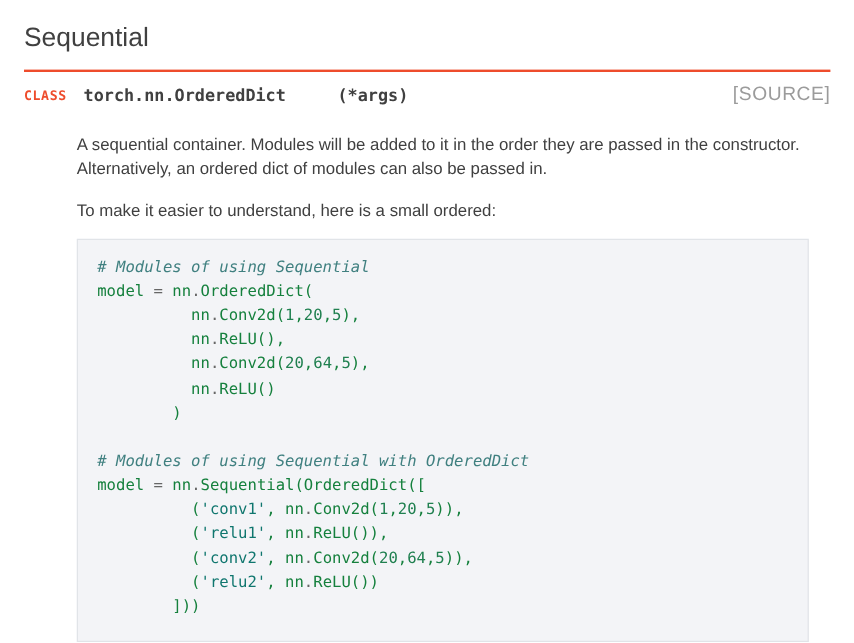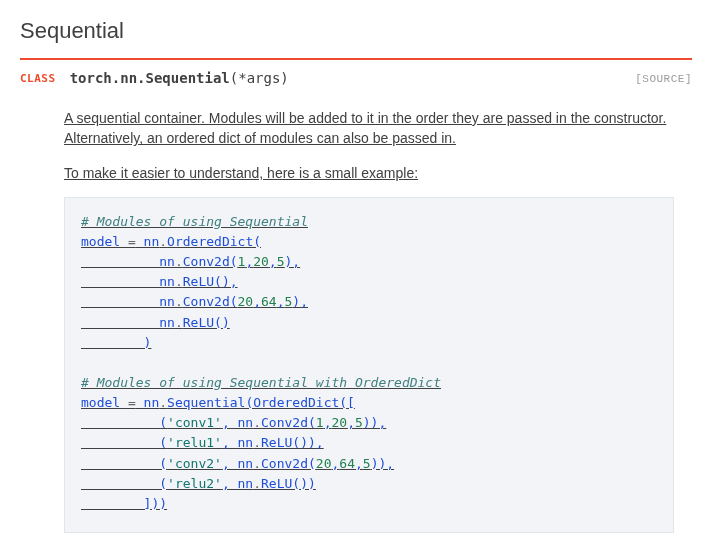--- a/index.html
+++ b/index.html
@@ -33,70 +33,69 @@
     font-weight: 700;
     letter-spacing: 0.5px;
     font-family: Menlo, Consolas, "DejaVu Sans Mono", monospace;
   }
   .class-signature {
     font-family: Menlo, Consolas, "DejaVu Sans Mono", monospace;
     font-size: 14px;
     color: #404040;
     font-weight: 600;
   }
-  .class-signature .plain { font-weight: 400; }
+  .class-signature .plain { font-weight: 700; margin-left: 43px; }
   .source-link {
-    font-size: 11px;
+    font-size: 16px;
     letter-spacing: 0.5px;
     color: #9b9b9b;
     text-decoration: none;
-    font-family: Liberation Mono, monospace;
+    font-family: Liberation Sans, sans-serif;
   }
   .class-body {
     padding: 8px 18px 0 44px;
-    text-decoration: underline;
   }
   .class-body p {
     margin: 8px 0 14px 0;
     line-height: 1.45;
     color: #404040;
   }
   pre.codeblock {
     background: #f3f4f7;
     border: 1px solid #e1e4e8;
     padding: 14px 16px 18px;
     margin: 10px 0 0 0;
     font-family: Menlo, Consolas, "DejaVu Sans Mono", monospace;
     font-size: 13px;
     line-height: 1.55;
     white-space: pre;
     overflow-x: auto;
   }
   pre.codeblock .c { color: #408080; font-style: italic; }
-  pre.codeblock .n { color: #1d4ed8; text-align: center; }
+  pre.codeblock .n { color: #15803d; text-align: center; }
   pre.codeblock .o { color: #666; }
   pre.codeblock .mi { color: #208050; }
   pre.codeblock .s { color: #0f766e; }
 </style>
 </head>
 <body>
 
 <h2 class="section-title">Sequential</h2>
 
 <div class="class-header">
   <div class="left">
     <span class="class-keyword">CLASS</span>
-    <span class="class-signature"><span>torch.nn.Sequential</span><span class="plain">(*args)</span></span>
+    <span class="class-signature"><span>torch.nn.OrderedDict</span><span class="plain">(*args)</span></span>
   </div>
   <a href="#" class="source-link">[SOURCE]</a>
 </div>
 
 <div class="class-body">
   <p>A sequential container. Modules will be added to it in the order they are passed in the constructor. Alternatively, an ordered dict of modules can also be passed in.</p>
-  <p>To make it easier to understand, here is a small example:</p>
+  <p>To make it easier to understand, here is a small ordered:</p>
 
   <pre class="codeblock"><span class="c"># Modules of using Sequential</span>
 <span class="n">model </span><span class="o">=</span><span class="n"> nn</span><span class="o">.</span><span class="n">OrderedDict(</span>
 <span class="n">          nn</span><span class="o">.</span><span class="n">Conv2d(</span><span class="mi">1</span><span class="n">,</span><span class="mi">20</span><span class="n">,</span><span class="mi">5</span><span class="n">),</span>
 <span class="n">          nn</span><span class="o">.</span><span class="n">ReLU(),</span>
 <span class="n">          nn</span><span class="o">.</span><span class="n">Conv2d(</span><span class="mi">20</span><span class="n">,</span><span class="mi">64</span><span class="n">,</span><span class="mi">5</span><span class="n">),</span>
 <span class="n">          nn</span><span class="o">.</span><span class="n">ReLU()</span>
 <span class="n">        )</span>
 
 <span class="c"># Modules of using Sequential with OrderedDict</span>

